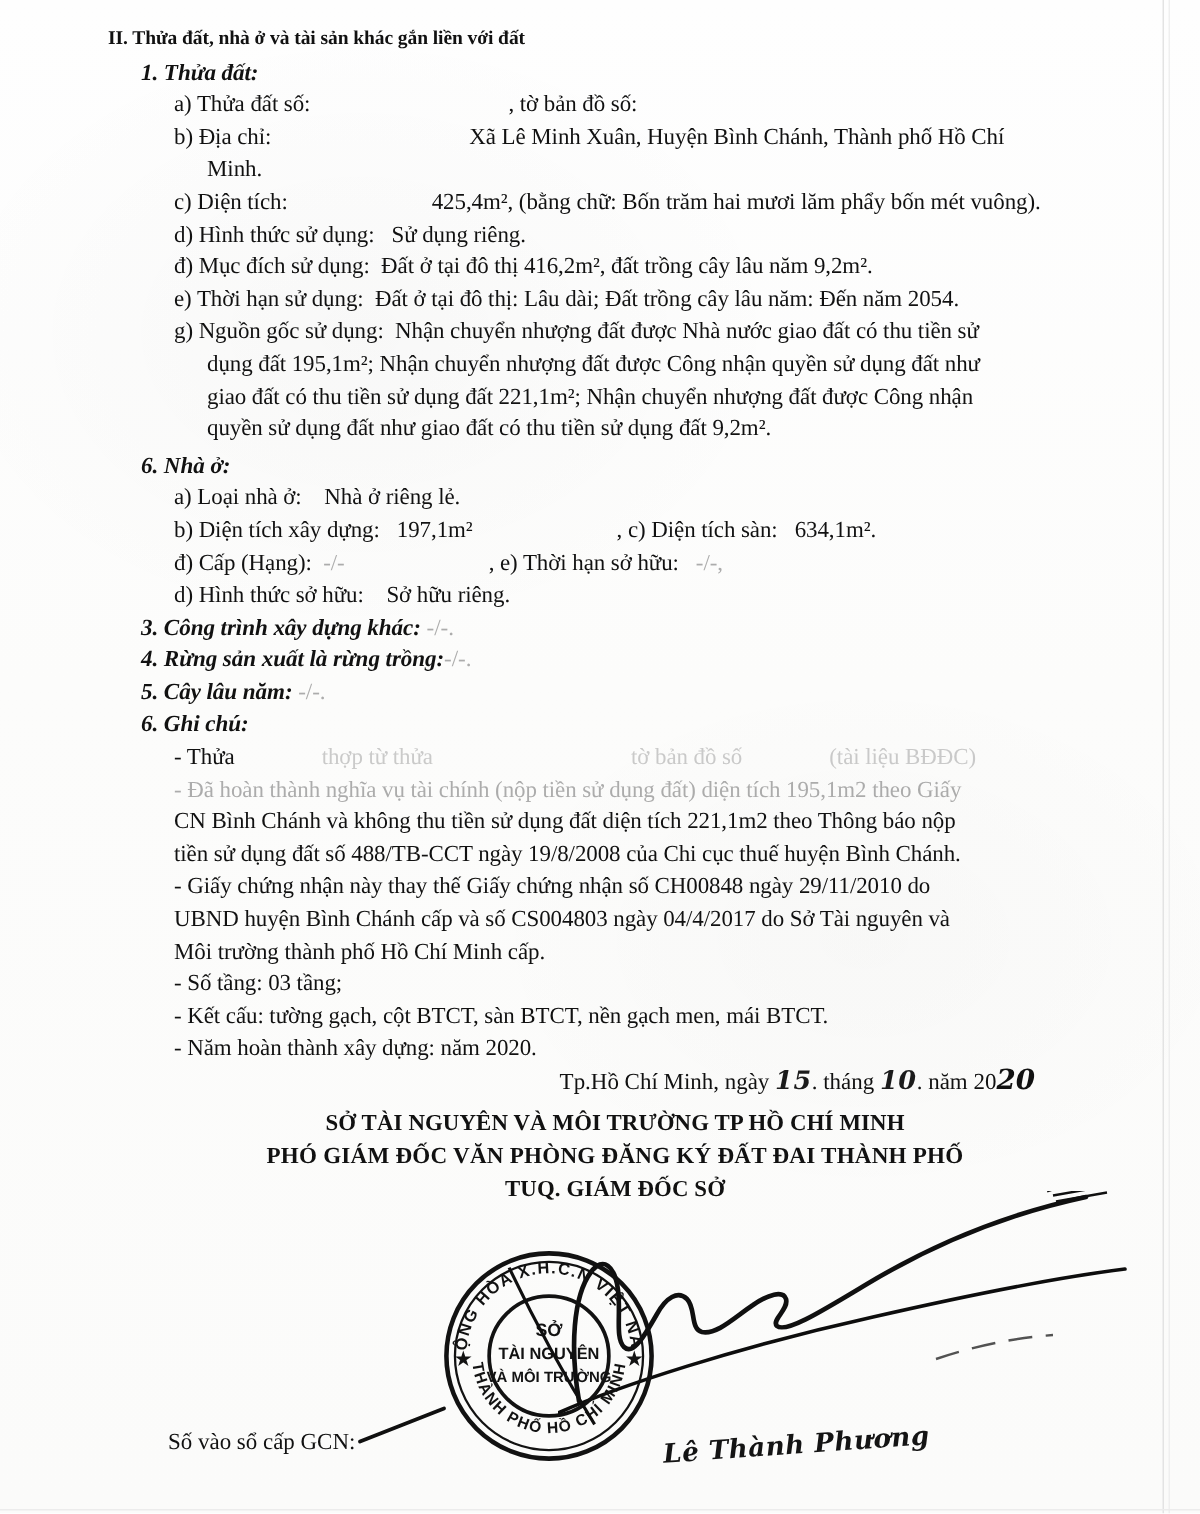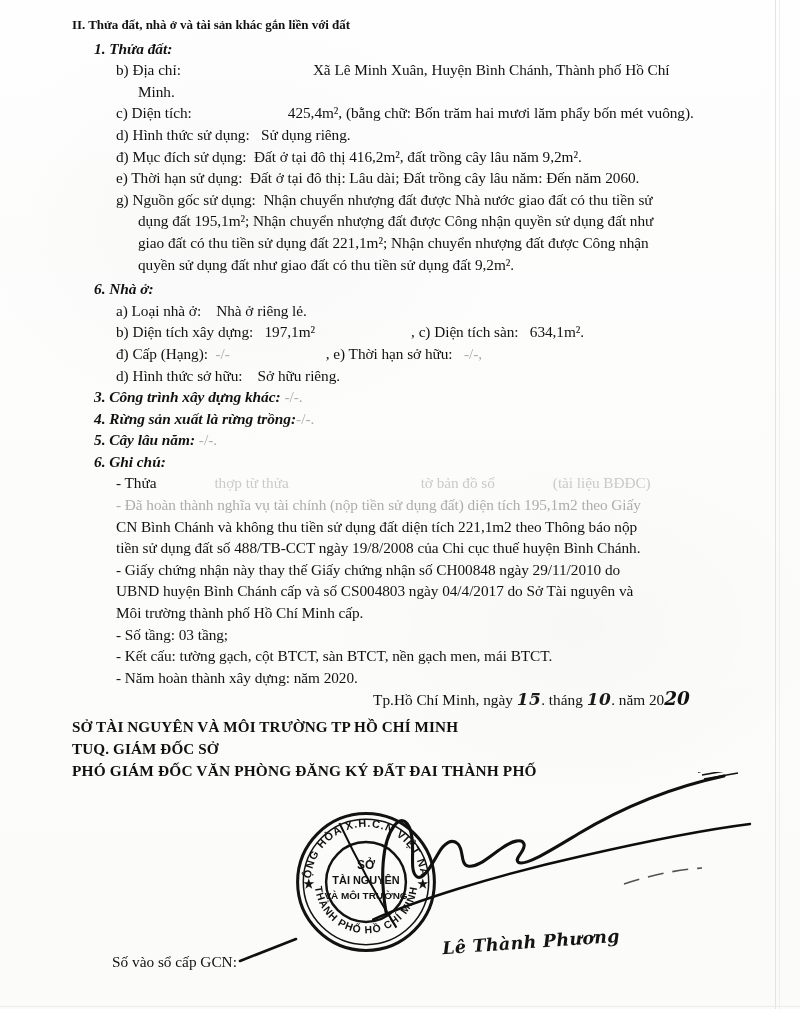--- a/index.html
+++ b/index.html
@@ -83,20 +83,21 @@
   .hand-yr {
     font-family: "DejaVu Serif", serif;
     font-style: italic;
     font-weight: bold;
     font-size: 18.5px;
   }
 
   
   .sigblock {
     margin-top: 5px;
+    text-align: center;
   }
   .sig-line {
     font-weight: bold;
     font-size: 15.2px;
     line-height: 22px;
     letter-spacing: .1px;
   }
   .sig-line.wide { font-size: 15.4px; letter-spacing: .15px; }
 
   .datewrap {
@@ -151,31 +152,32 @@
   <div class="edge-right"></div>
   <div class="edge-right2"></div>
   <div class="edge-bottom"></div>
 
   <div class="content">
 
     <div class="line h2">II. Thửa đất, nhà ở và tài sản khác gắn liền với đất</div>
 
     <div class="line sec ind1">1. Thửa đất:</div>
 
+    <div class="line ind2"><span>a) Thửa đất số:</span><span class="gap-lg"></span><span>, tờ bản đồ số:</span></div>
 
     <div class="line ind2"><span>b) Địa chỉ:</span><span class="gap-lg"></span><span>Xã Lê Minh Xuân, Huyện Bình Chánh, Thành phố Hồ Chí</span></div>
     <div class="line ind3">Minh.</div>
 
     <div class="line ind2"><span>c) Diện tích:</span><span class="gap-md"></span><span>425,4m², (bằng chữ: Bốn trăm hai mươi lăm phẩy bốn mét vuông).</span></div>
 
     <div class="line ind2"><span>d) Hình thức sử dụng:</span>&nbsp;&nbsp; <span>Sử dụng riêng.</span></div>
 
     <div class="line ind2"><span>đ) Mục đích sử dụng:</span>&nbsp; <span>Đất ở tại đô thị 416,2m², đất trồng cây lâu năm 9,2m².</span></div>
 
-    <div class="line ind2"><span>e) Thời hạn sử dụng:</span>&nbsp; <span>Đất ở tại đô thị: Lâu dài; Đất trồng cây lâu năm: Đến năm 2060.</span></div>
+    <div class="line ind2"><span>e) Thời hạn sử dụng:</span>&nbsp; <span>Đất ở tại đô thị: Lâu dài; Đất trồng cây lâu năm: Đến năm 2054.</span></div>
 
     <div class="line ind2"><span>g) Nguồn gốc sử dụng:</span>&nbsp; <span>Nhận chuyển nhượng đất được Nhà nước giao đất có thu tiền sử</span></div>
     <div class="line ind3">dụng đất 195,1m²; Nhận chuyển nhượng đất được Công nhận quyền sử dụng đất như</div>
     <div class="line ind3">giao đất có thu tiền sử dụng đất 221,1m²; Nhận chuyển nhượng đất được Công nhận</div>
     <div class="line ind3">quyền sử dụng đất như giao đất có thu tiền sử dụng đất 9,2m².</div>
 
     <div class="line sec ind1" style="margin-top:3px">6. Nhà ở:</div>
 
     <div class="line ind2"><span>a) Loại nhà ở:</span>&nbsp;&nbsp;&nbsp; <span>Nhà ở riêng lẻ.</span></div>
 
@@ -204,22 +206,22 @@
     <div class="line ind2">Môi trường thành phố Hồ Chí Minh cấp.</div>
 
     <div class="line ind2">- Số tầng: 03 tầng;</div>
     <div class="line ind2">- Kết cấu: tường gạch, cột BTCT, sàn BTCT, nền gạch men, mái BTCT.</div>
     <div class="line ind2">- Năm hoàn thành xây dựng: năm 2020.</div>
 
     <div class="datewrap"><span>Tp.Hồ Chí Minh, ngày</span> <span class="hand">15</span>. <span>tháng</span> <span class="hand">10</span>. <span>năm 20</span><span class="hand-yr">20</span></div>
 
     <div class="sigblock">
       <div class="sig-line">SỞ TÀI NGUYÊN VÀ MÔI TRƯỜNG TP HỒ CHÍ MINH</div>
+      <div class="sig-line wide">PHÓ GIÁM ĐỐC VĂN PHÒNG ĐĂNG KÝ ĐẤT ĐAI THÀNH PHỐ</div>
       <div class="sig-line">TUQ. GIÁM ĐỐC SỞ</div>
-      <div class="sig-line wide">PHÓ GIÁM ĐỐC VĂN PHÒNG ĐĂNG KÝ ĐẤT ĐAI THÀNH PHỐ</div>
     </div>
 
     <div class="sigart">
 
       <svg class="scribble" viewBox="0 0 380 150">
         <path d="M14 140 C8 105, 10 70, 22 54 C30 43, 38 50, 40 66 C42 82, 38 98, 44 104
                  C50 110, 58 96, 66 82 C72 71, 80 66, 86 72 C92 78, 88 92, 96 94
                  C106 96, 118 84, 130 76 C140 69, 150 66, 152 72 C154 79, 142 86, 146 90
                  C152 95, 176 80, 206 62 C246 38, 296 16, 352 4" fill="none" stroke="#101010" stroke-width="3.1" stroke-linecap="round"></path>
         <path d="M0 148 C40 130, 120 104, 210 84 C280 68, 330 58, 378 52" fill="none" stroke="#0d0d0d" stroke-width="2.4" stroke-linecap="round"></path>

